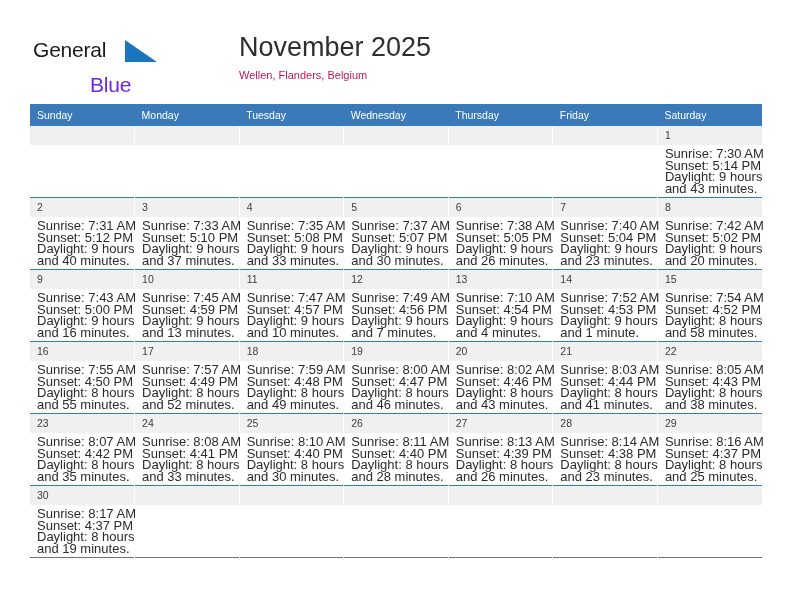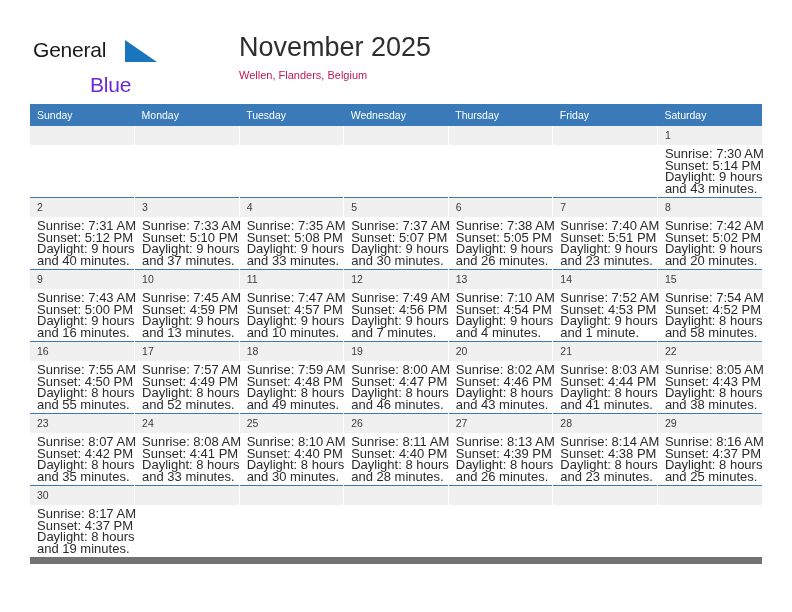--- a/index.html
+++ b/index.html
@@ -56,21 +56,21 @@
   .calendar td{
     vertical-align:top;
     padding:0;
     border:none;
     border-right:1px solid #ffffff;
     width:104.57px;
   }
   .calendar td.last{border-right:none;}
 
   tr.week{border-bottom:1px solid #3a7ab8;}
-  tr.week.final{border-bottom:7px solid #737373;}
+  tr.week.final{border-bottom:1px solid #737373;}
 
   .cell{height:71px;position:relative;}
 
   .daynum{
     background:#f0f0f0;
     font-size:10.5px;
     color:#3d3d3d;
     padding:3px 0 3px 7px;
     height:13px;
     line-height:13px;
@@ -225,21 +225,21 @@
                 <div>Daylight: 9 hours</div>
                 <div>and 26 minutes.</div>
               </div>
             </div>
           </td>
           <td>
             <div class="cell">
               <div class="daynum">7</div>
               <div class="info">
                 <div>Sunrise: 7:40 AM</div>
-                <div>Sunset: 5:51 PM</div>
+                <div>Sunset: 5:04 PM</div>
                 <div>Daylight: 9 hours</div>
                 <div>and 23 minutes.</div>
               </div>
             </div>
           </td>
           <td class="last">
             <div class="cell">
               <div class="daynum">8</div>
               <div class="info">
                 <div>Sunrise: 7:42 AM</div>

